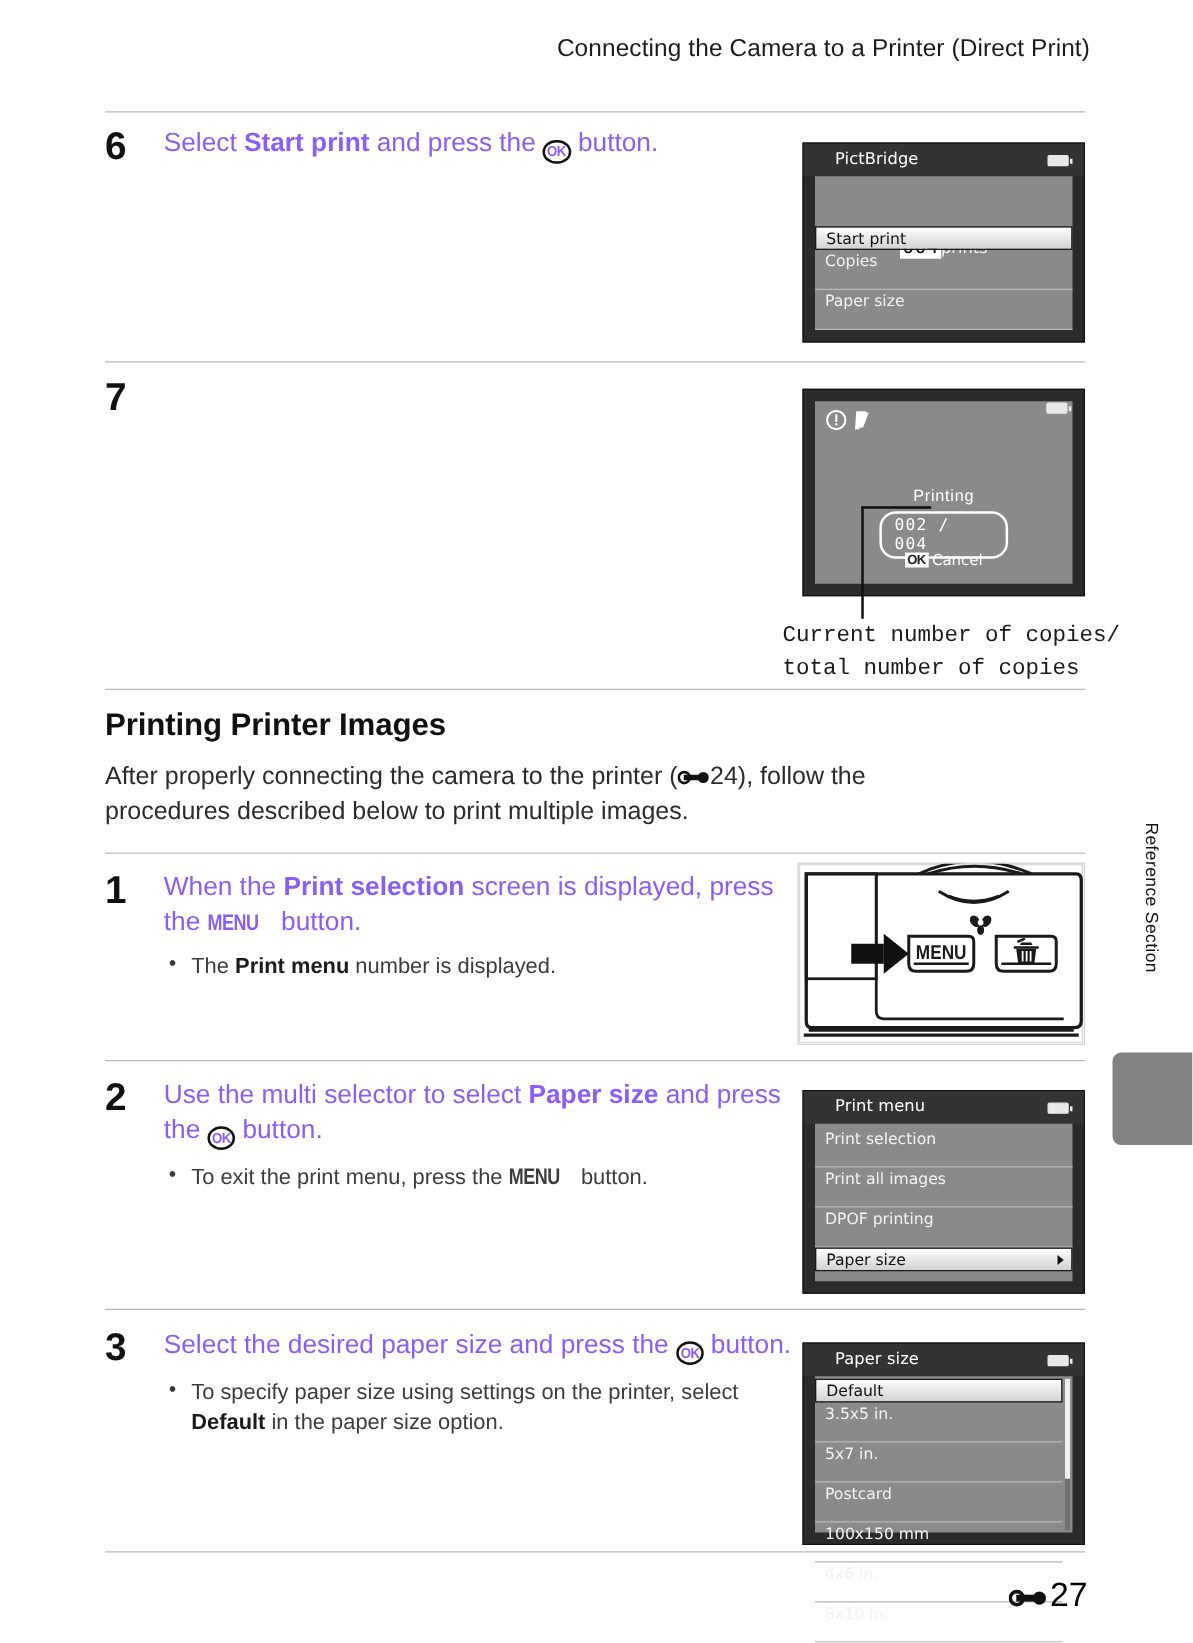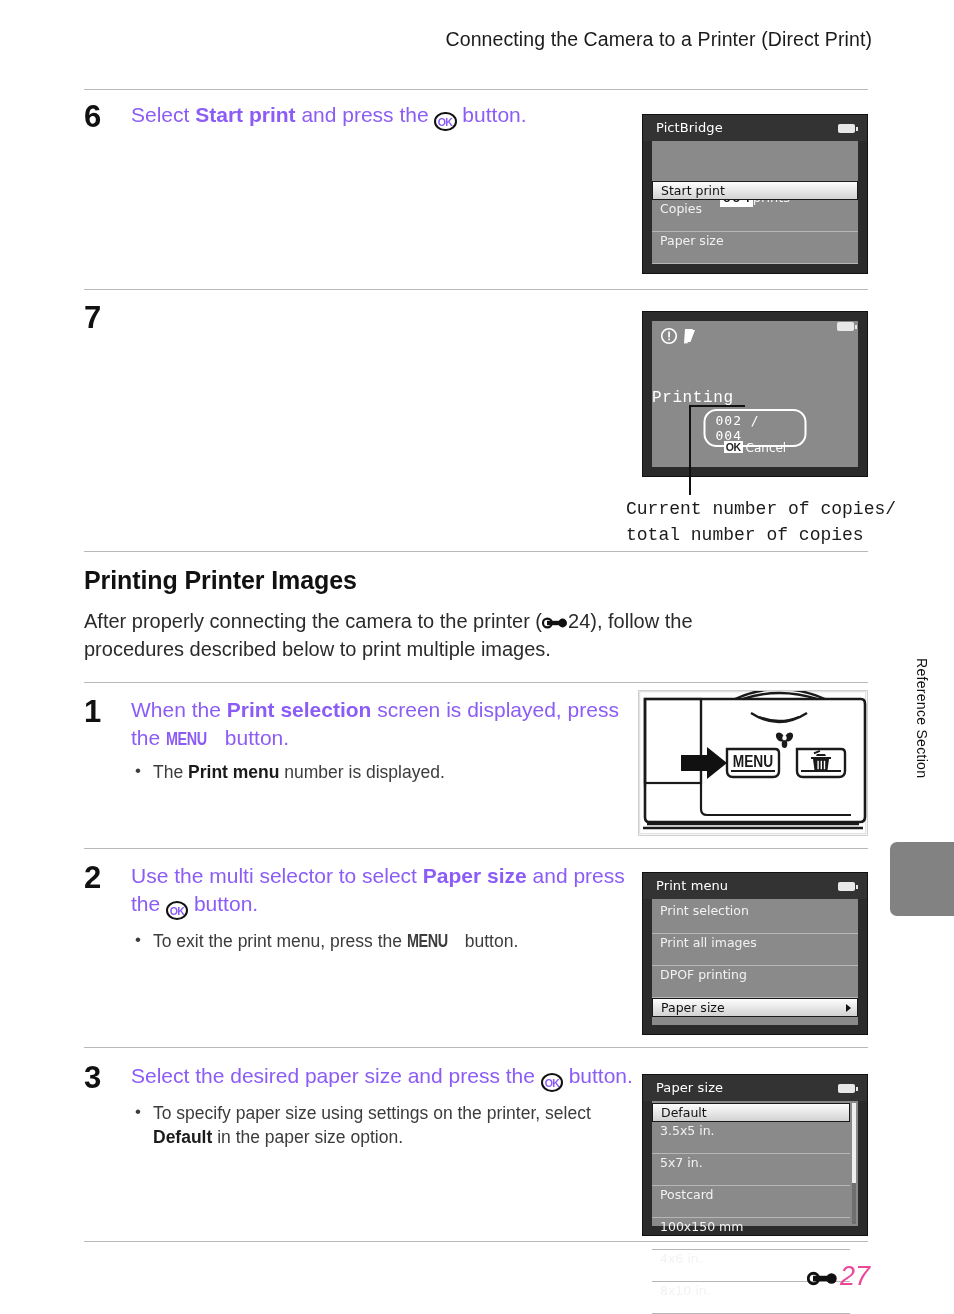--- a/index.html
+++ b/index.html
@@ -156,21 +156,21 @@
     position: absolute;
     background: #2b2b2b;
     border: 1px solid #111;
   }
   .lcd-title {
     height: 26px;
     background: #333333;
     color: #ffffff;
     font-size: 13px;
     line-height: 26px;
-    padding-left: 13px;
+    padding-left: 25px;
     position: relative;
     font-family: "DejaVu Sans", sans-serif;
     letter-spacing: .1px;
   }
   .battery {
     position: absolute;
     right: 12px;
     top: 9px;
     width: 17px;
     height: 9px;
@@ -250,24 +250,24 @@
     position: absolute;
     top: 6px; left: 8px;
     font-size: 15px;
     color: #ffffff;
     font-family: "DejaVu Sans", sans-serif;
     letter-spacing: 4px;
   }
   #lcd-printing .printing-label {
     position: absolute;
     top: 68px; left: 0; right: 0;
-    text-align: left;
-    font-size: 16px;
+    text-align: center;
+    font-size: 13px;
     color: #ffffff;
-    font-family: Liberation Mono, monospace;
+    font-family: Liberation Sans, sans-serif;
     letter-spacing: .6px;
   }
   #lcd-printing .counter {
     position: absolute;
     top: 88px;
     left: 50%;
     transform: translateX(-50%);
     font-size: 13px;
     color: #ffffff;
     font-family: "DejaVu Sans Mono", monospace;
@@ -346,22 +346,21 @@
     background: #828282;
     border-radius: 7px 0 0 7px;
   }
 
   
   .footer {
     position: absolute;
     right: 84px;
     bottom: 22px;
     font-size: 27px;
-    font-style: italic;
-    color: #ec4899;
+    color: #000000;
     display: flex;
     align-items: center;
     gap: 2px;
   }
   .footer .ref-glyph { width: 31px; height: 19px; top: 2px; }
 </style>
 </head>
 <body>
 
 <div class="page">

